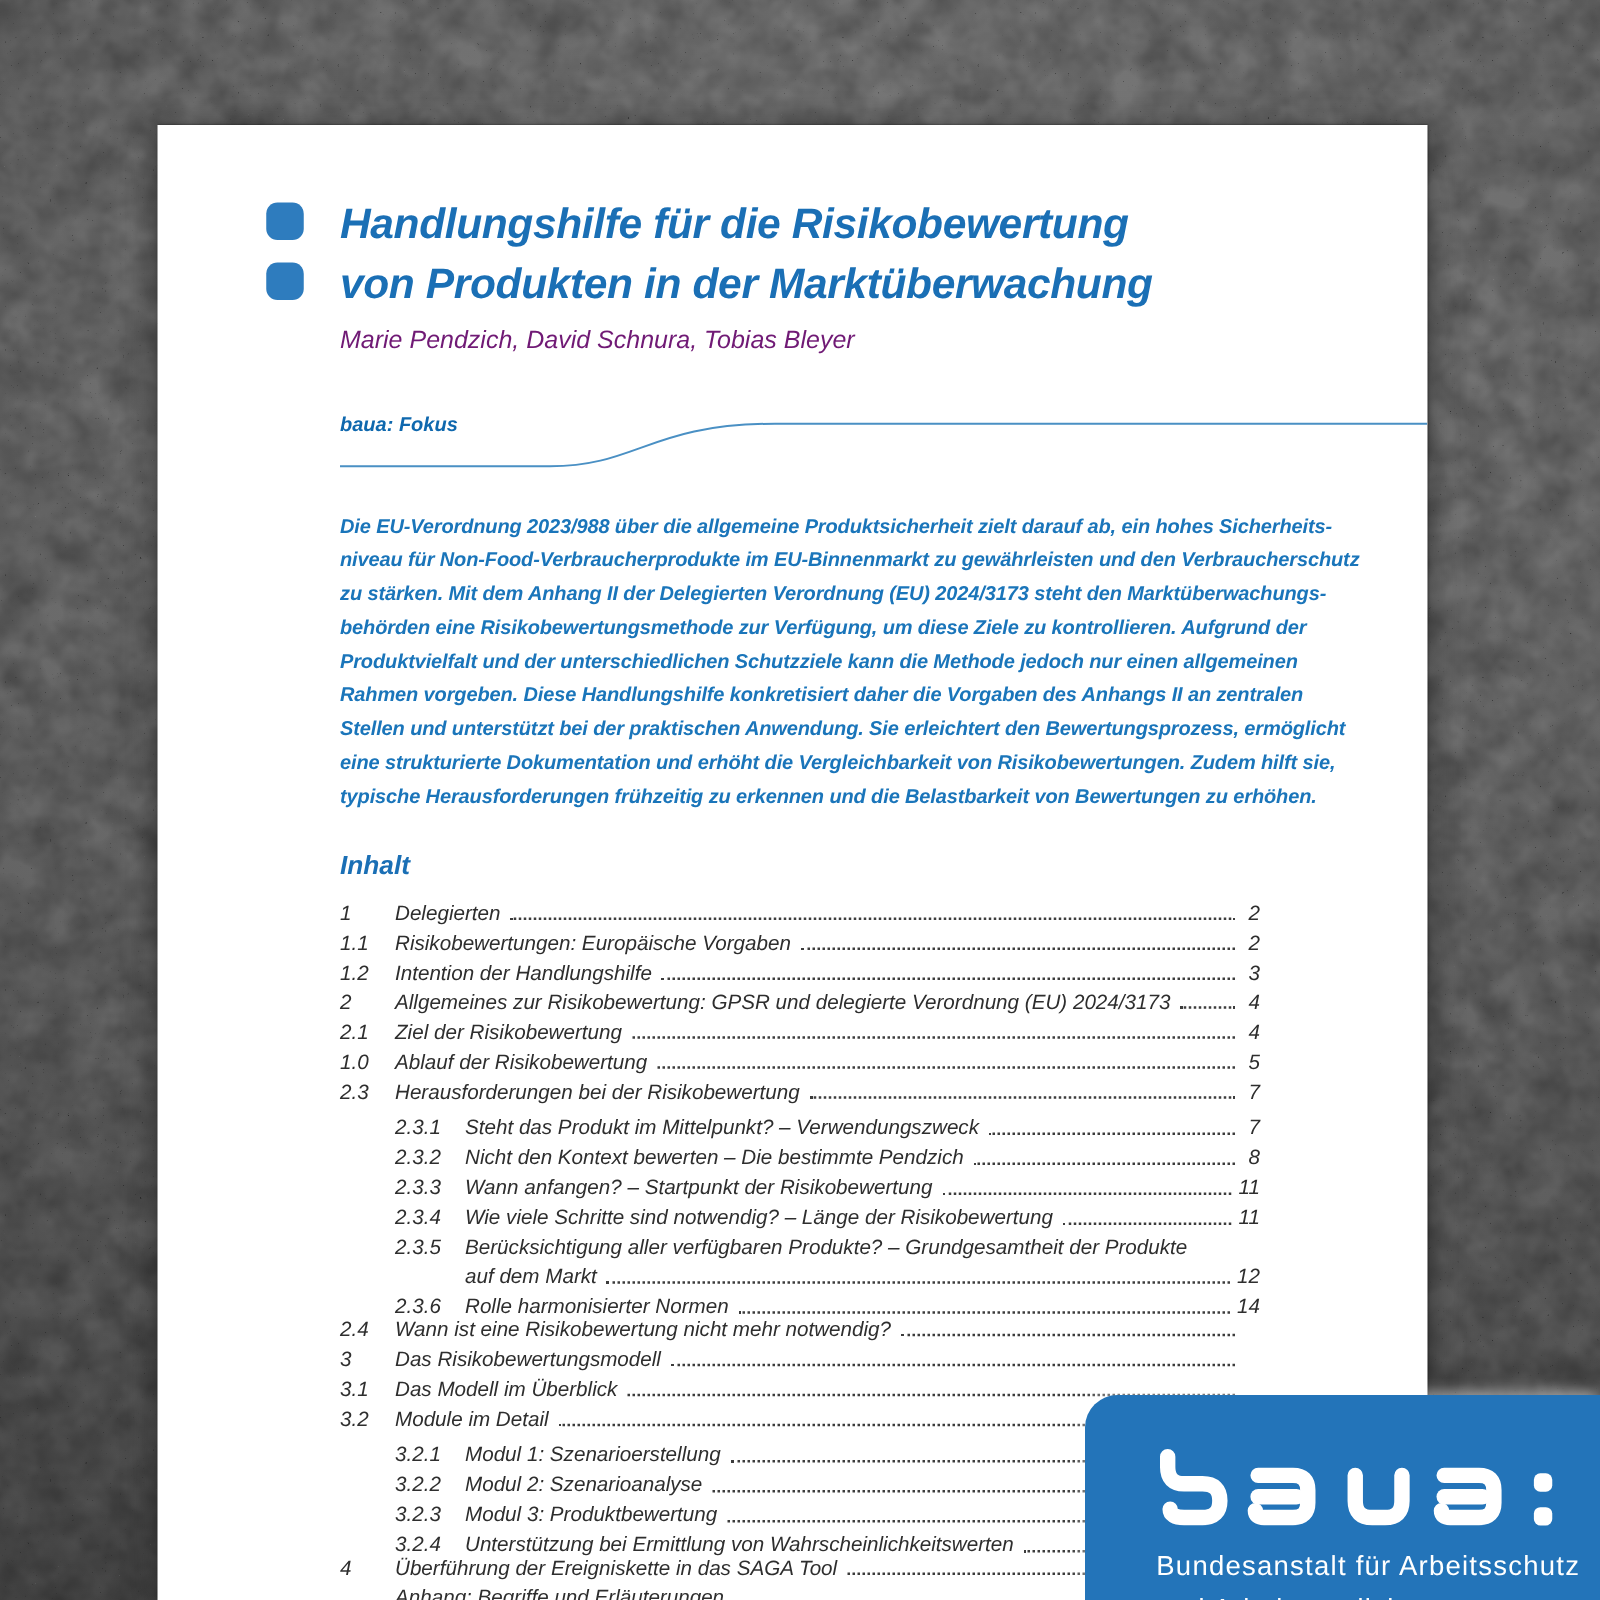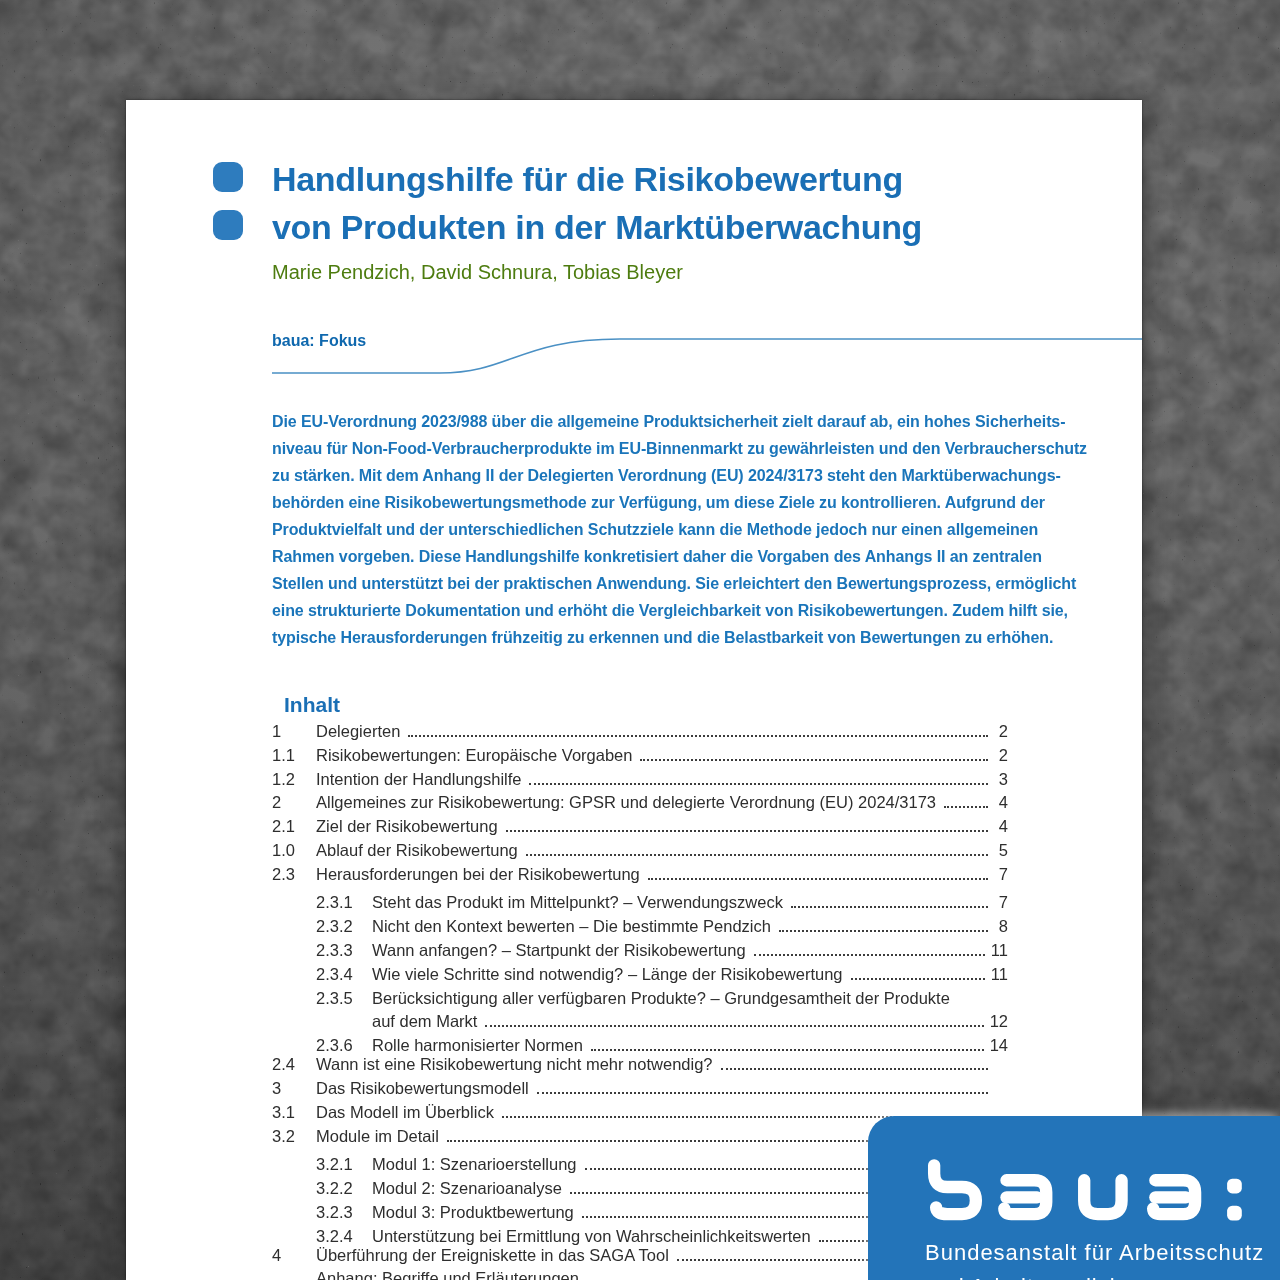--- a/index.html
+++ b/index.html
@@ -2,31 +2,31 @@
 <html><head>
 <meta charset="utf-8">
 <style>
   html,body{margin:0;padding:0;}
   body{width:1280px;height:1280px;overflow:hidden;font-family:"Liberation Sans",sans-serif;}
   .stage{position:relative;width:1280px;height:1280px;overflow:hidden;
          background:radial-gradient(120% 90% at 55% 25%, #7e7e7e 0%, #6f6f6f 38%, #5d5d5d 68%, #454545 100%);}
   .noise{position:absolute;left:0;top:0;z-index:1;pointer-events:none;}
   
   .page{position:absolute;left:126px;top:100px;width:1016px;height:1180px;background:#ffffff;
-        box-shadow:0 4px 26px rgba(0,0,0,.45), 0 0 2px rgba(0,0,0,.55);z-index:2;overflow:hidden;}
+        box-shadow:0 4px 26px rgba(0,0,0,.45), 0 0 2px rgba(0,0,0,.55);z-index:2;overflow:hidden;font-style:italic;}
   .sq{position:absolute;left:87px;width:30px;height:30px;border-radius:9px;background:#2e7cbe;}
   .sq1{top:62px;} .sq2{top:110px;}
   .title{position:absolute;left:146px;top:55px;width:840px;margin:0;
          font-size:34px;line-height:48px;font-weight:bold;color:#1a6fb5;letter-spacing:-0.3px;}
-  .authors{position:absolute;left:146px;top:161px;font-size:20px;color:#4d7c0f;}
+  .authors{position:absolute;left:146px;top:161px;font-size:20px;color:#701a75;}
   .series{position:absolute;left:146px;top:232px;font-size:16px;font-weight:bold;color:#0f68ae;}
   .rule{position:absolute;left:0;top:0;width:1016px;height:1180px;pointer-events:none;}
   .abstract{position:absolute;left:146px;top:308px;width:800px;white-space:pre;
             font-size:16px;font-weight:bold;line-height:27px;letter-spacing:-0.1px;color:#1a75ba;}
-  .inhalt{position:absolute;left:146px;top:581px;margin:12px;font-size:21px;font-weight:bold;color:#1a6fb5;}
+  .inhalt{position:absolute;left:146px;top:581px;margin:0;font-size:21px;font-weight:bold;color:#1a6fb5;}
   
   .toc{position:absolute;left:146px;top:622px;width:736px;}
   .toc-row{display:flex;align-items:baseline;height:23.8px;font-size:16.5px;color:#2e2e2e;white-space:nowrap;}
   .toc-row .num{flex:0 0 44px;}
   .toc-row.lvl2{padding-left:44px;align-items:flex-end;}
   .toc-row.lvl2 .num{flex:0 0 56px;}
   .toc-row .ttl{flex:0 0 auto;}
   .toc-row .leader{flex:1 1 auto;border-bottom:2px dotted #3c3c3c;margin:0 6px 4px 8px;min-width:0;}
   .toc-row .pg{flex:0 0 auto;min-width:14px;text-align:right;}
   

